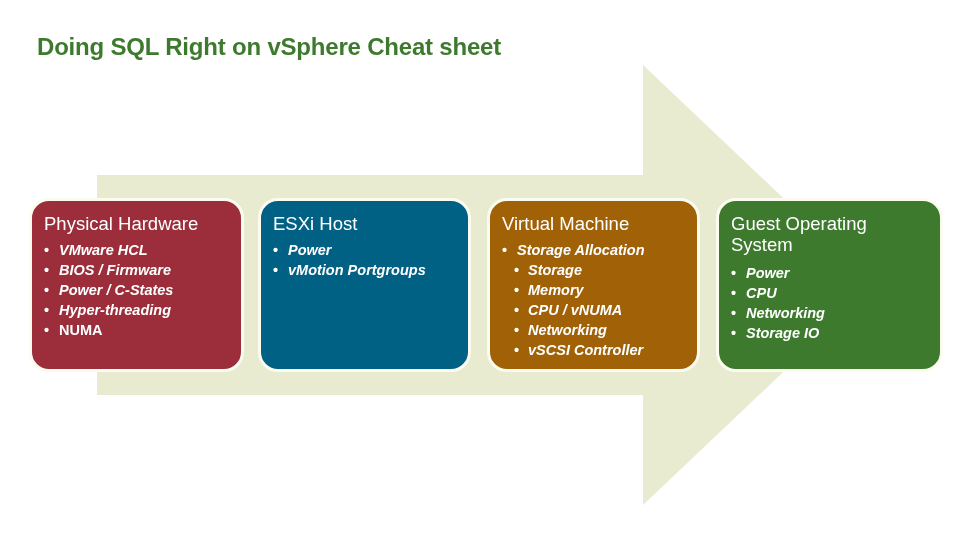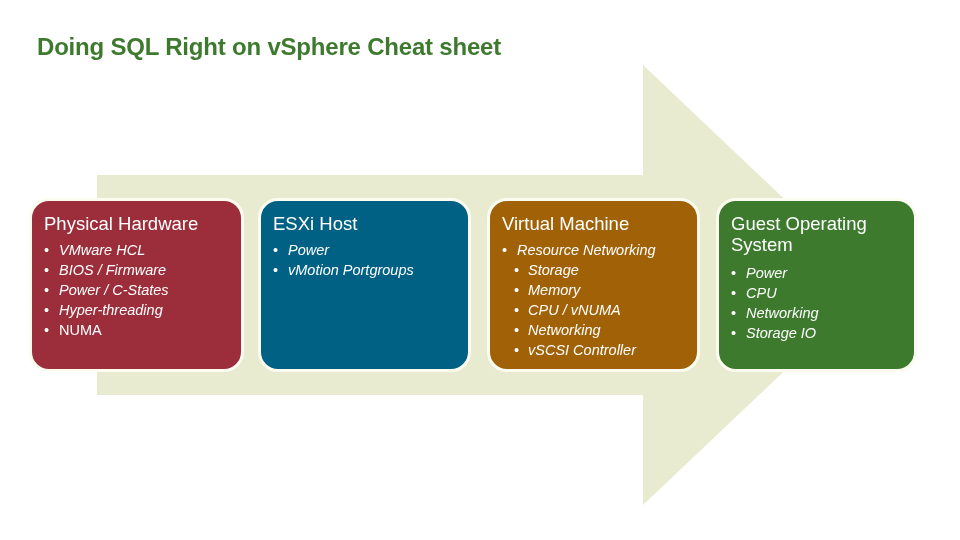--- a/index.html
+++ b/index.html
@@ -4,29 +4,29 @@
 <style>
   html, body { margin: 0; padding: 0; }
   body { width: 960px; height: 540px; background: #ffffff; position: relative; overflow: hidden;
          font-family: "Liberation Sans", "DejaVu Sans", sans-serif; }
   .title { position: absolute; left: 37px; top: 27px; font-size: 24px; font-weight: bold; color: #3d7a2e; letter-spacing: -0.2px; margin-top: 6px; }
   svg.arrow { position: absolute; left: 0; top: 0; }
   .box { position: absolute; top: 198px; height: 174px; border-radius: 20px; border: 3px solid #fbfbef;
          color: #fff; box-sizing: border-box; padding: 12px 10px 0 12px; }
   .box .head { font-size: 18.5px; line-height: 21px; margin-bottom: 6px; }
   .box ul { list-style: none; margin: 0; padding: 0; }
-  .box li { font-style: italic; font-size: 14.5px; line-height: 20px; position: relative; padding-left: 15px; font-weight: 400; }
+  .box li { font-style: italic; font-size: 14.5px; line-height: 20px; position: relative; padding-left: 15px; font-weight: 700; }
   .box li::before { content: "•"; position: absolute; left: 0; font-style: normal; }
   .box li.sub { padding-left: 26px; }
   .box li.sub::before { left: 12px; }
   .box li.plain { font-style: normal; }
   #b1 { left: 29px; width: 215px; background: #9b2e3a; }
   #b2 { left: 258px; width: 213px; background: #006185; }
   #b3 { left: 487px; width: 213px; background: #a16207; }
-  #b4 { left: 716px; width: 201px; background: #3d7a2e; }
+  #b4 { left: 716px; width: 227px; background: #3d7a2e; }
   #b4 .head { margin-bottom: 8px; }
 </style>
 </head>
 <body>
 
 <div class="title">Doing SQL Right on vSphere Cheat sheet</div>
 
 <svg class="arrow" width="960" height="540">
   <polygon points="97,175 643,175 643,65 875,285 643,505 643,395 97,395" fill="#e8ebcf"></polygon>
 </svg>
@@ -46,21 +46,21 @@
   <div class="head">ESXi Host</div>
   <ul>
     <li>Power</li>
     <li>vMotion Portgroups</li>
   </ul>
 </div>
 
 <div class="box" id="b3">
   <div class="head">Virtual Machine</div>
   <ul>
-    <li>Resource Networking</li>
+    <li>Storage Allocation</li>
     <li class="sub">Storage</li>
     <li class="sub">Memory</li>
     <li class="sub">CPU / vNUMA</li>
     <li class="sub">Networking</li>
     <li class="sub">vSCSI Controller</li>
   </ul>
 </div>
 
 <div class="box" id="b4">
   <div class="head">Guest Operating System</div>

